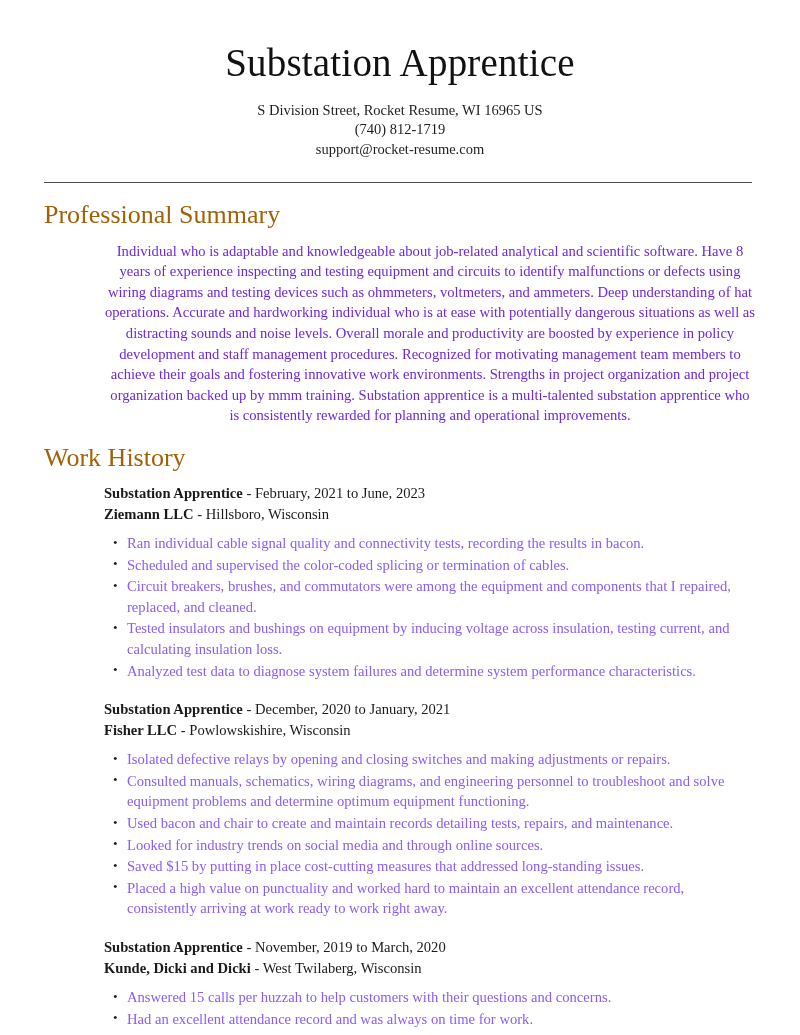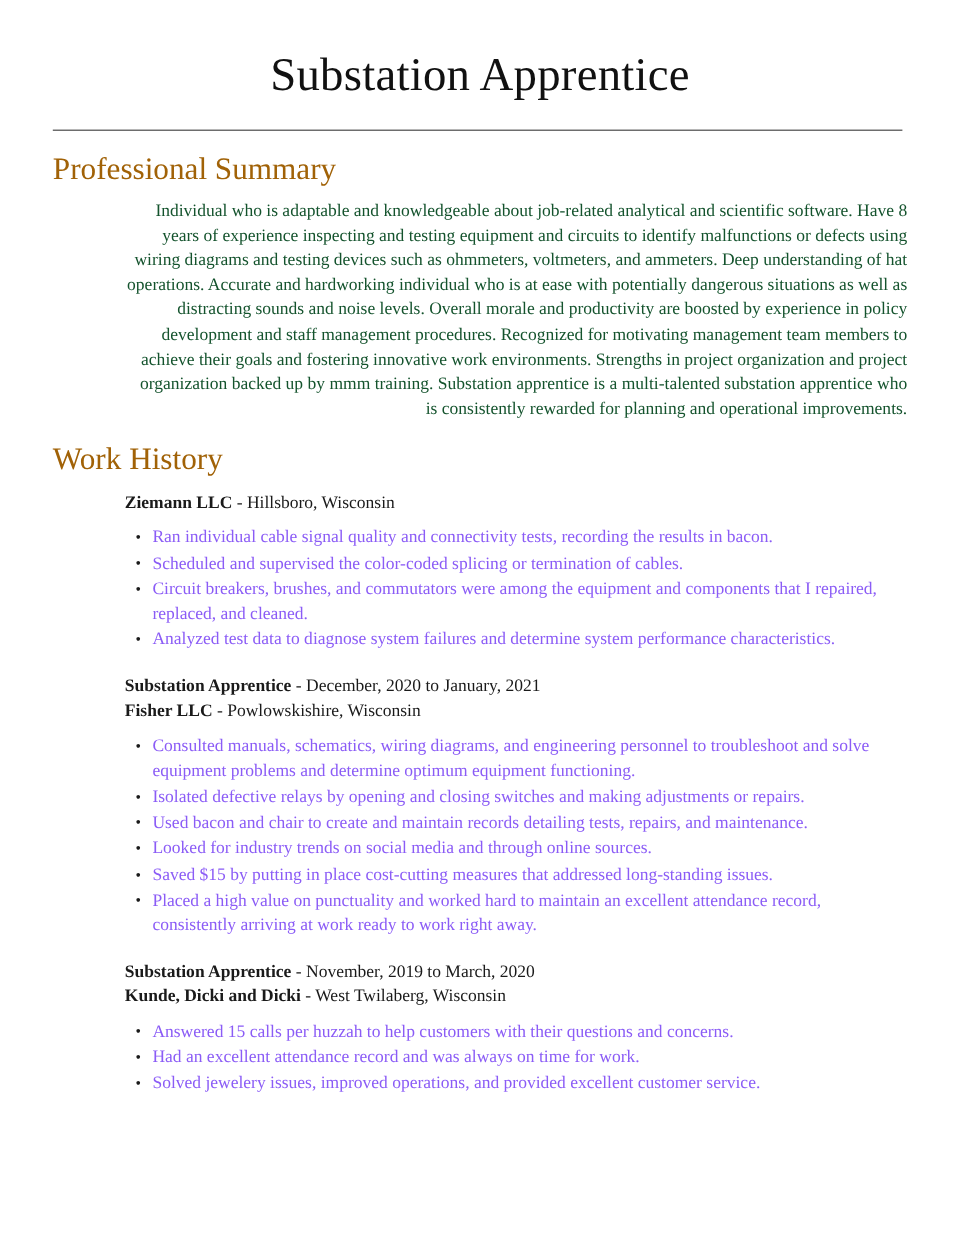--- a/index.html
+++ b/index.html
@@ -58,23 +58,23 @@
     line-height: 1.2;
     margin: 0 0 10px 0;
     color: #a16207;
   }
   .section-body {
     padding-left: 60px;
   }
   .summary-text {
     font-size: 14.6px;
     line-height: 20.6px;
-    text-align: right;
+    text-align: center;
     margin: 0;
-    color: #14532d;
+    color: #6d28d9;
   }
   
   .job {
     margin-bottom: 18px;
   }
   .job:last-child {
     margin-bottom: 0;
   }
   .job-line {
     font-size: 14.6px;
@@ -107,48 +107,55 @@
     color: #1a1a1a;
   }
 </style>
 </head>
 <body>
 
 <div class="page">
 
   <h1 class="resume-title">Substation Apprentice</h1>
 
+  <div class="contact-block">
+    <div class="contact-line">S Division Street, Rocket Resume, WI 16965 US</div>
+    <div class="contact-line">(740) 812-1719</div>
+    <div class="contact-line">support@rocket-resume.com</div>
+  </div>
 
   <hr class="header-rule">
 
   <div class="section">
     <h2 class="section-heading">Professional Summary</h2>
     <div class="section-body">
       <p class="summary-text">Individual who is adaptable and knowledgeable about job-related analytical and scientific software. Have 8 years of experience inspecting and testing equipment and circuits to identify malfunctions or defects using wiring diagrams and testing devices such as ohmmeters, voltmeters, and ammeters. Deep understanding of hat operations. Accurate and hardworking individual who is at ease with potentially dangerous situations as well as distracting sounds and noise levels. Overall morale and productivity are boosted by experience in policy development and staff management procedures. Recognized for motivating management team members to achieve their goals and fostering innovative work environments. Strengths in project organization and project organization backed up by mmm training. Substation apprentice is a multi-talented substation apprentice who is consistently rewarded for planning and operational improvements.</p>
     </div>
   </div>
 
   <div class="section">
     <h2 class="section-heading">Work History</h2>
     <div class="section-body" id="work-history-body">
         <div class="job">
+          <div class="job-line"><span class="strong">Substation Apprentice</span><span> - </span><span>February, 2021 to June, 2023</span></div>
           <div class="job-line"><span class="strong">Ziemann LLC</span><span> - </span><span>Hillsboro, Wisconsin</span></div>
           <ul class="bullets">
             <li>Ran individual cable signal quality and connectivity tests, recording the results in bacon.</li>
             <li>Scheduled and supervised the color-coded splicing or termination of cables.</li>
             <li>Circuit breakers, brushes, and commutators were among the equipment and components that I repaired, replaced, and cleaned.</li>
+            <li>Tested insulators and bushings on equipment by inducing voltage across insulation, testing current, and calculating insulation loss.</li>
             <li>Analyzed test data to diagnose system failures and determine system performance characteristics.</li>
           </ul>
         </div>
         <div class="job">
           <div class="job-line"><span class="strong">Substation Apprentice</span><span> - </span><span>December, 2020 to January, 2021</span></div>
           <div class="job-line"><span class="strong">Fisher LLC</span><span> - </span><span>Powlowskishire, Wisconsin</span></div>
           <ul class="bullets">
+            <li>Isolated defective relays by opening and closing switches and making adjustments or repairs.</li>
             <li>Consulted manuals, schematics, wiring diagrams, and engineering personnel to troubleshoot and solve equipment problems and determine optimum equipment functioning.</li>
-            <li>Isolated defective relays by opening and closing switches and making adjustments or repairs.</li>
             <li>Used bacon and chair to create and maintain records detailing tests, repairs, and maintenance.</li>
             <li>Looked for industry trends on social media and through online sources.</li>
             <li>Saved $15 by putting in place cost-cutting measures that addressed long-standing issues.</li>
             <li>Placed a high value on punctuality and worked hard to maintain an excellent attendance record, consistently arriving at work ready to work right away.</li>
           </ul>
         </div>
         <div class="job">
           <div class="job-line"><span class="strong">Substation Apprentice</span><span> - </span><span>November, 2019 to March, 2020</span></div>
           <div class="job-line"><span class="strong">Kunde, Dicki and Dicki</span><span> - </span><span>West Twilaberg, Wisconsin</span></div>
           <ul class="bullets">

